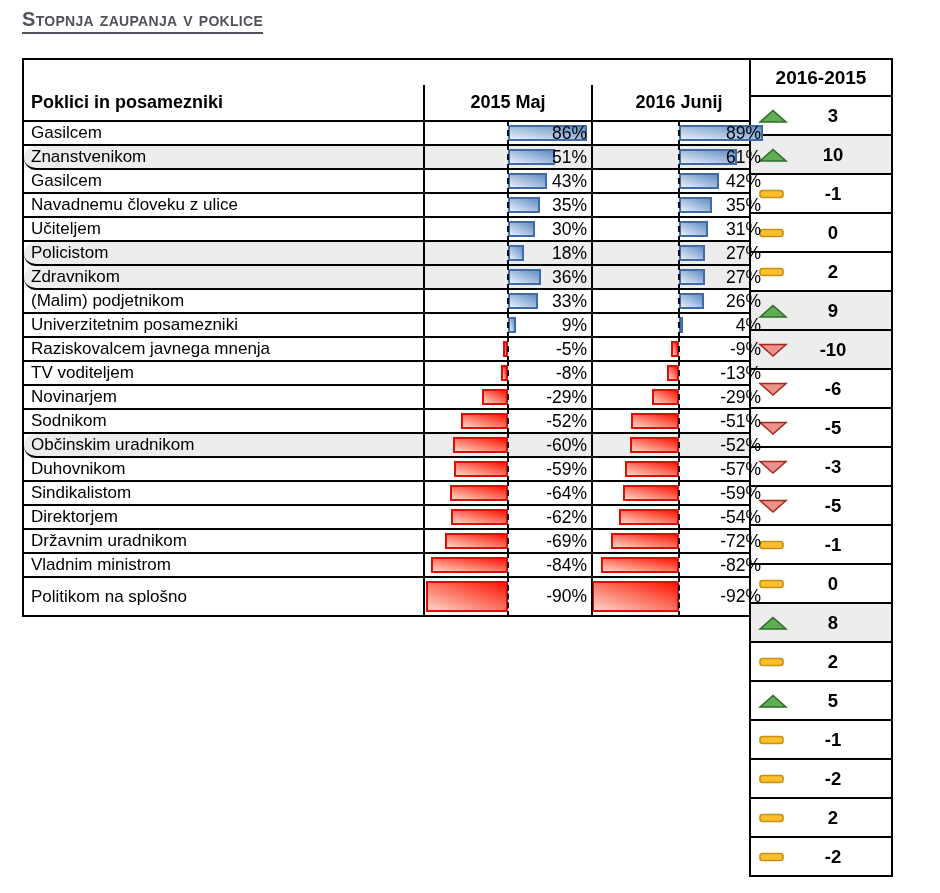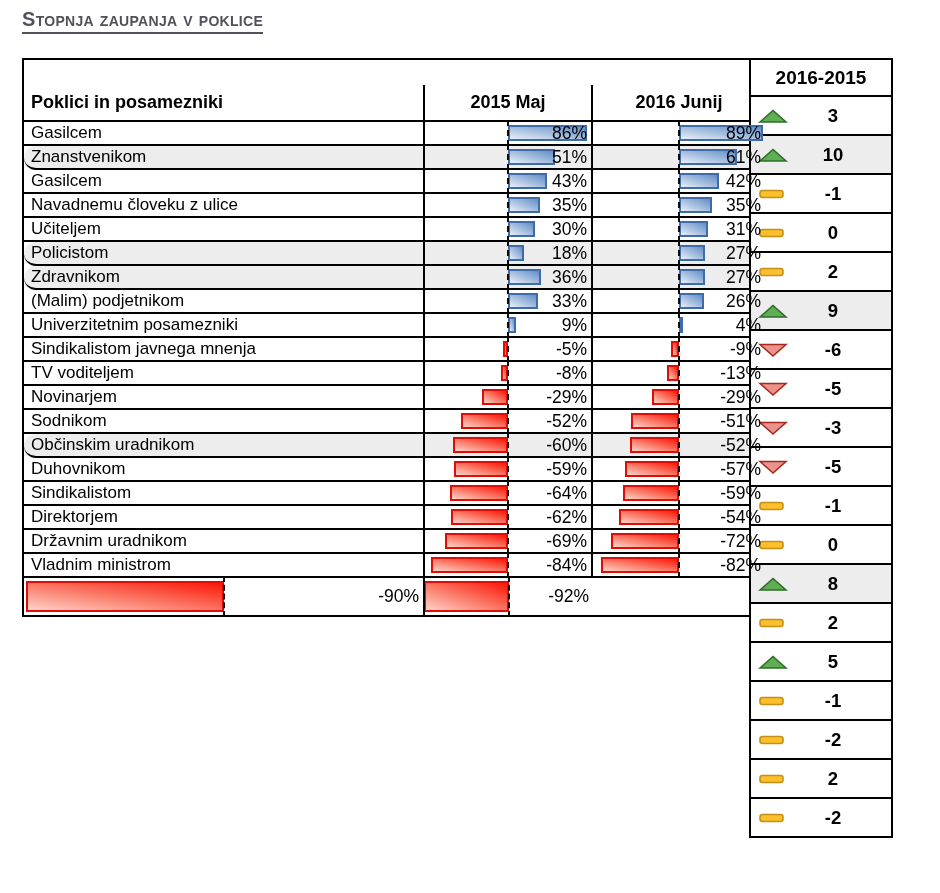--- a/index.html
+++ b/index.html
@@ -189,21 +189,21 @@
       <div class="pct">9%</div>
     </div>
     <div class="cell barc last">
       <div class="bar pos" style="width: 2.2%;"></div>
       <div class="axis"></div>
       <div class="pct">4%</div>
     </div>
   </div>
 
   <div class="row">
-    <div class="cell name">Sindikalistom javnega mnenja</div>
+    <div class="cell name">Raziskovalcem javnega mnenja</div>
     <div class="cell barc">
       <div class="bar neg" style="width: 2.75%;"></div>
       <div class="axis"></div>
       <div class="pct">-5%</div>
     </div>
     <div class="cell barc last">
       <div class="bar neg" style="width: 4.95%;"></div>
       <div class="axis"></div>
       <div class="pct">-9%</div>
     </div>
@@ -329,20 +329,21 @@
       <div class="pct">-84%</div>
     </div>
     <div class="cell barc last">
       <div class="bar neg" style="width: 45.1%;"></div>
       <div class="axis"></div>
       <div class="pct">-82%</div>
     </div>
   </div>
 
   <div class="row">
+    <div class="cell name">Politikom na splošno</div>
     <div class="cell barc">
       <div class="bar neg" style="width: 49.5%;"></div>
       <div class="axis"></div>
       <div class="pct">-90%</div>
     </div>
     <div class="cell barc last">
       <div class="bar neg" style="width: 50.6%;"></div>
       <div class="axis"></div>
       <div class="pct">-92%</div>
     </div>
@@ -397,26 +398,33 @@
   </div>
 
   <div class="drow alt">
     <svg class="ticon" width="30" height="16" viewBox="0 0 30 16">
       <polygon class="tri-up" points="2,14 15,2.5 28,14"></polygon>
     </svg>
 
     <div class="dval">9</div>
   </div>
 
-
-  <div class="drow">
+  <div class="drow alt">
 
     <svg class="ticon" width="30" height="16" viewBox="0 0 30 16">
       <polygon class="tri-down" points="2,2.5 28,2.5 15,14"></polygon>
     </svg>
+    <div class="dval">-10</div>
+  </div>
+
+  <div class="drow">
+
+    <svg class="ticon" width="30" height="16" viewBox="0 0 30 16">
+      <polygon class="tri-down" points="2,2.5 28,2.5 15,14"></polygon>
+    </svg>
     <div class="dval">-6</div>
   </div>
 
   <div class="drow">
 
     <svg class="ticon" width="30" height="16" viewBox="0 0 30 16">
       <polygon class="tri-down" points="2,2.5 28,2.5 15,14"></polygon>
     </svg>
     <div class="dval">-5</div>
   </div>

